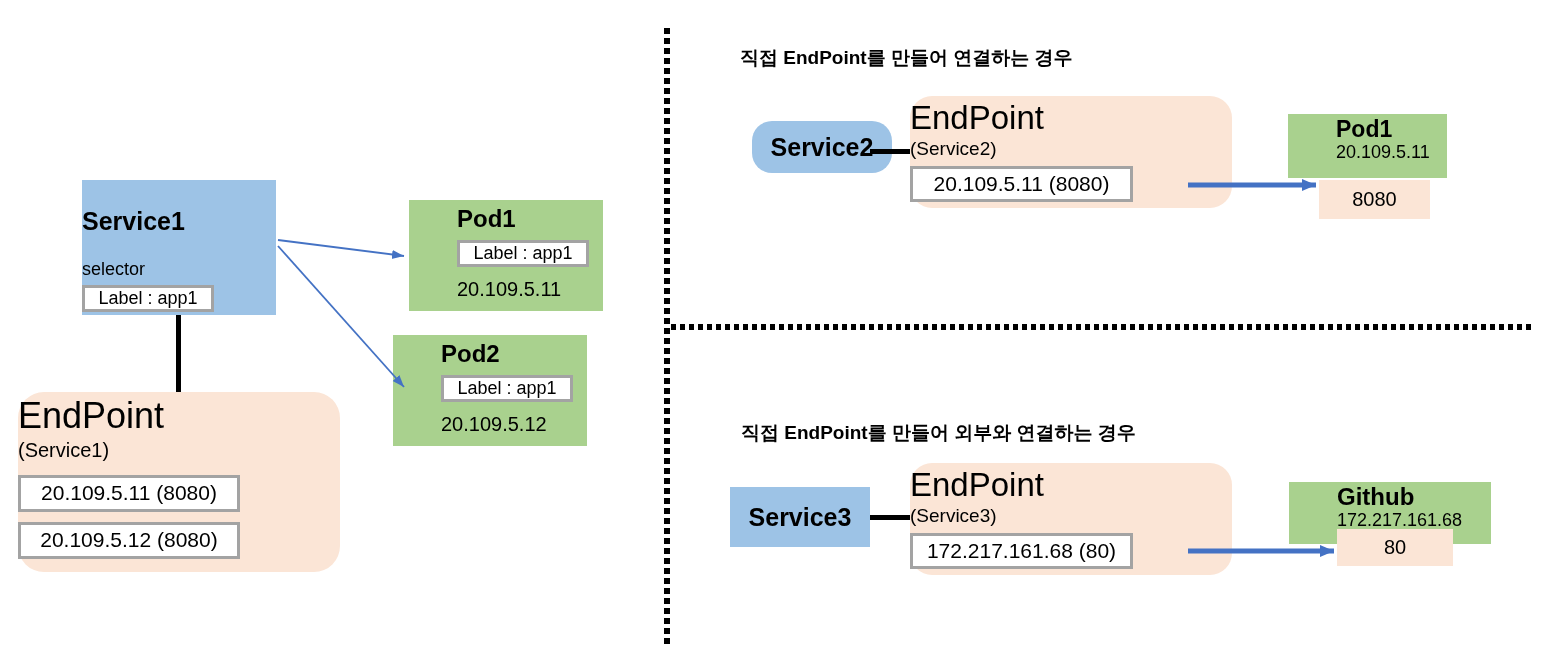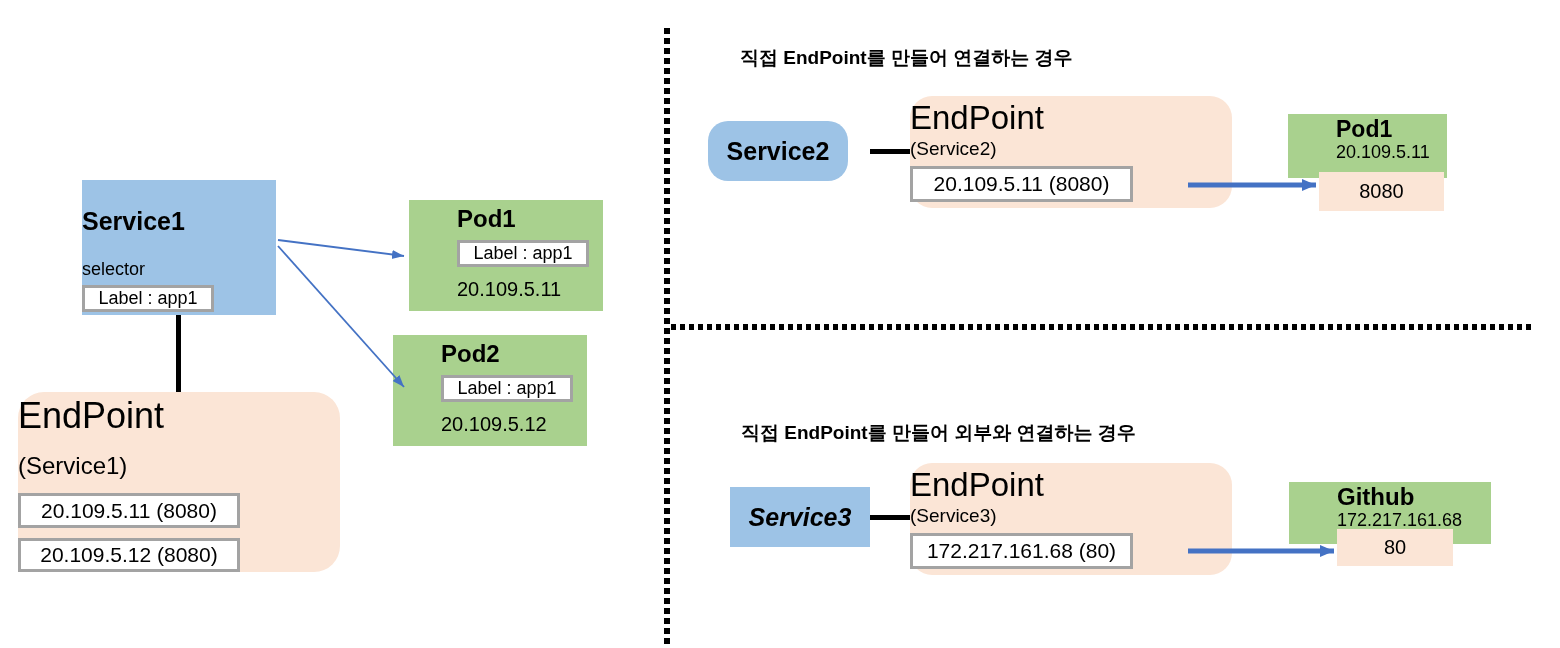--- a/index.html
+++ b/index.html
@@ -13,21 +13,21 @@
   .green-box{background:var(--pod-green,#A9D18E);padding-left:48px;}
   .peach-box{background:var(--endpoint-peach,#FBE5D6);}
   .rounded{border-radius:26px;}
   .col{display:flex;flex-direction:column;align-items:flex-start;}
   .center{display:flex;align-items:center;justify-content:center;}
   
   .case-title{font-size:19px;font-weight:bold;line-height:1.45;white-space:nowrap;}
   .svc-name{font-size:25px;font-weight:bold;}
   .ep-title{font-size:36px;font-weight:400;line-height:1.1;}
   .ep-title-sm{font-size:33px;font-weight:400;line-height:1.1;}
-  .ep-sub{font-size:24px;line-height:1.2;margin-top:16px;}
+  .ep-sub{font-size:20px;line-height:1.2;margin-top:2px;}
   .ep-sub-sm{font-size:19px;line-height:1.2;margin-top:2px;}
   .pod-title{font-size:24px;font-weight:bold;line-height:1.15;}
   .pod-title-sm{font-size:23px;font-weight:bold;line-height:1.1;}
   .ip-text{font-size:20px;}
   .ip-text-sm{font-size:18px;}
   .port-text{font-size:20px;}
   
   .white-chip{
     background:#fff;border:3px solid #a3a3a3;display:flex;align-items:center;
     justify-content:center;box-sizing:border-box;
@@ -58,33 +58,33 @@
   .podL{width:194px;height:111px;}
   .pod1L{left:409px;top:200px;}
   .pod2L{left:393px;top:335px;}
   .podL .pod-title{margin-top:5px;}
   .podL .white-chip{width:132px;height:27px;font-size:18px;margin-top:7px;}
   .podL .ip-text{margin-top:11px;}
   .sepv-pos{left:664px;top:28px;height:620px;}
   .seph-pos{left:671px;top:324px;width:860px;}
   .title-tr{left:740px;top:44px;}
   .title-br{left:741px;top:419px;}
-  .service2{left:708px;top:121px;width:140px;height:60px;border-radius:20px;}
-  .service3{left:730px;top:487px;width:140px;height:60px;font-style:italic;}
+  .service2{left:752px;top:121px;width:140px;height:52px;border-radius:20px;}
+  .service3{left:730px;top:487px;width:140px;height:60px;}
   .conn-s2{left:870px;top:149px;width:40px;height:5px;}
   .conn-s3{left:870px;top:515px;width:40px;height:5px;}
   .endpoint2{left:910px;top:96px;width:322px;height:112px;border-radius:22px;}
   .endpoint3{left:910px;top:463px;width:322px;height:112px;border-radius:22px;}
   .ep-right .ep-title-sm{margin-top:4px;}
   .ep-right .white-chip{width:223px;height:36px;font-size:21px;margin-top:5px;}
   .pod1R{left:1288px;top:114px;width:159px;height:64px;}
   .pod1R .pod-title-sm{margin-top:3px;}
   .github{left:1289px;top:482px;width:202px;height:62px;}
   .github .pod-title-sm{margin-top:2px;font-size:24px;}
-  .port8080{left:1319px;top:172px;width:125px;height:39px;z-index:3;}
+  .port8080{left:1319px;top:180px;width:111px;height:39px;z-index:3;}
   .port80{left:1337px;top:529px;width:116px;height:37px;z-index:3;}
   svg.overlay{position:absolute;left:0;top:0;z-index:2;pointer-events:none;}
 </style>
 </head>
 <body>
 
 <div class="canvas">
 
   <svg class="overlay" width="1560" height="648">
     <defs>

